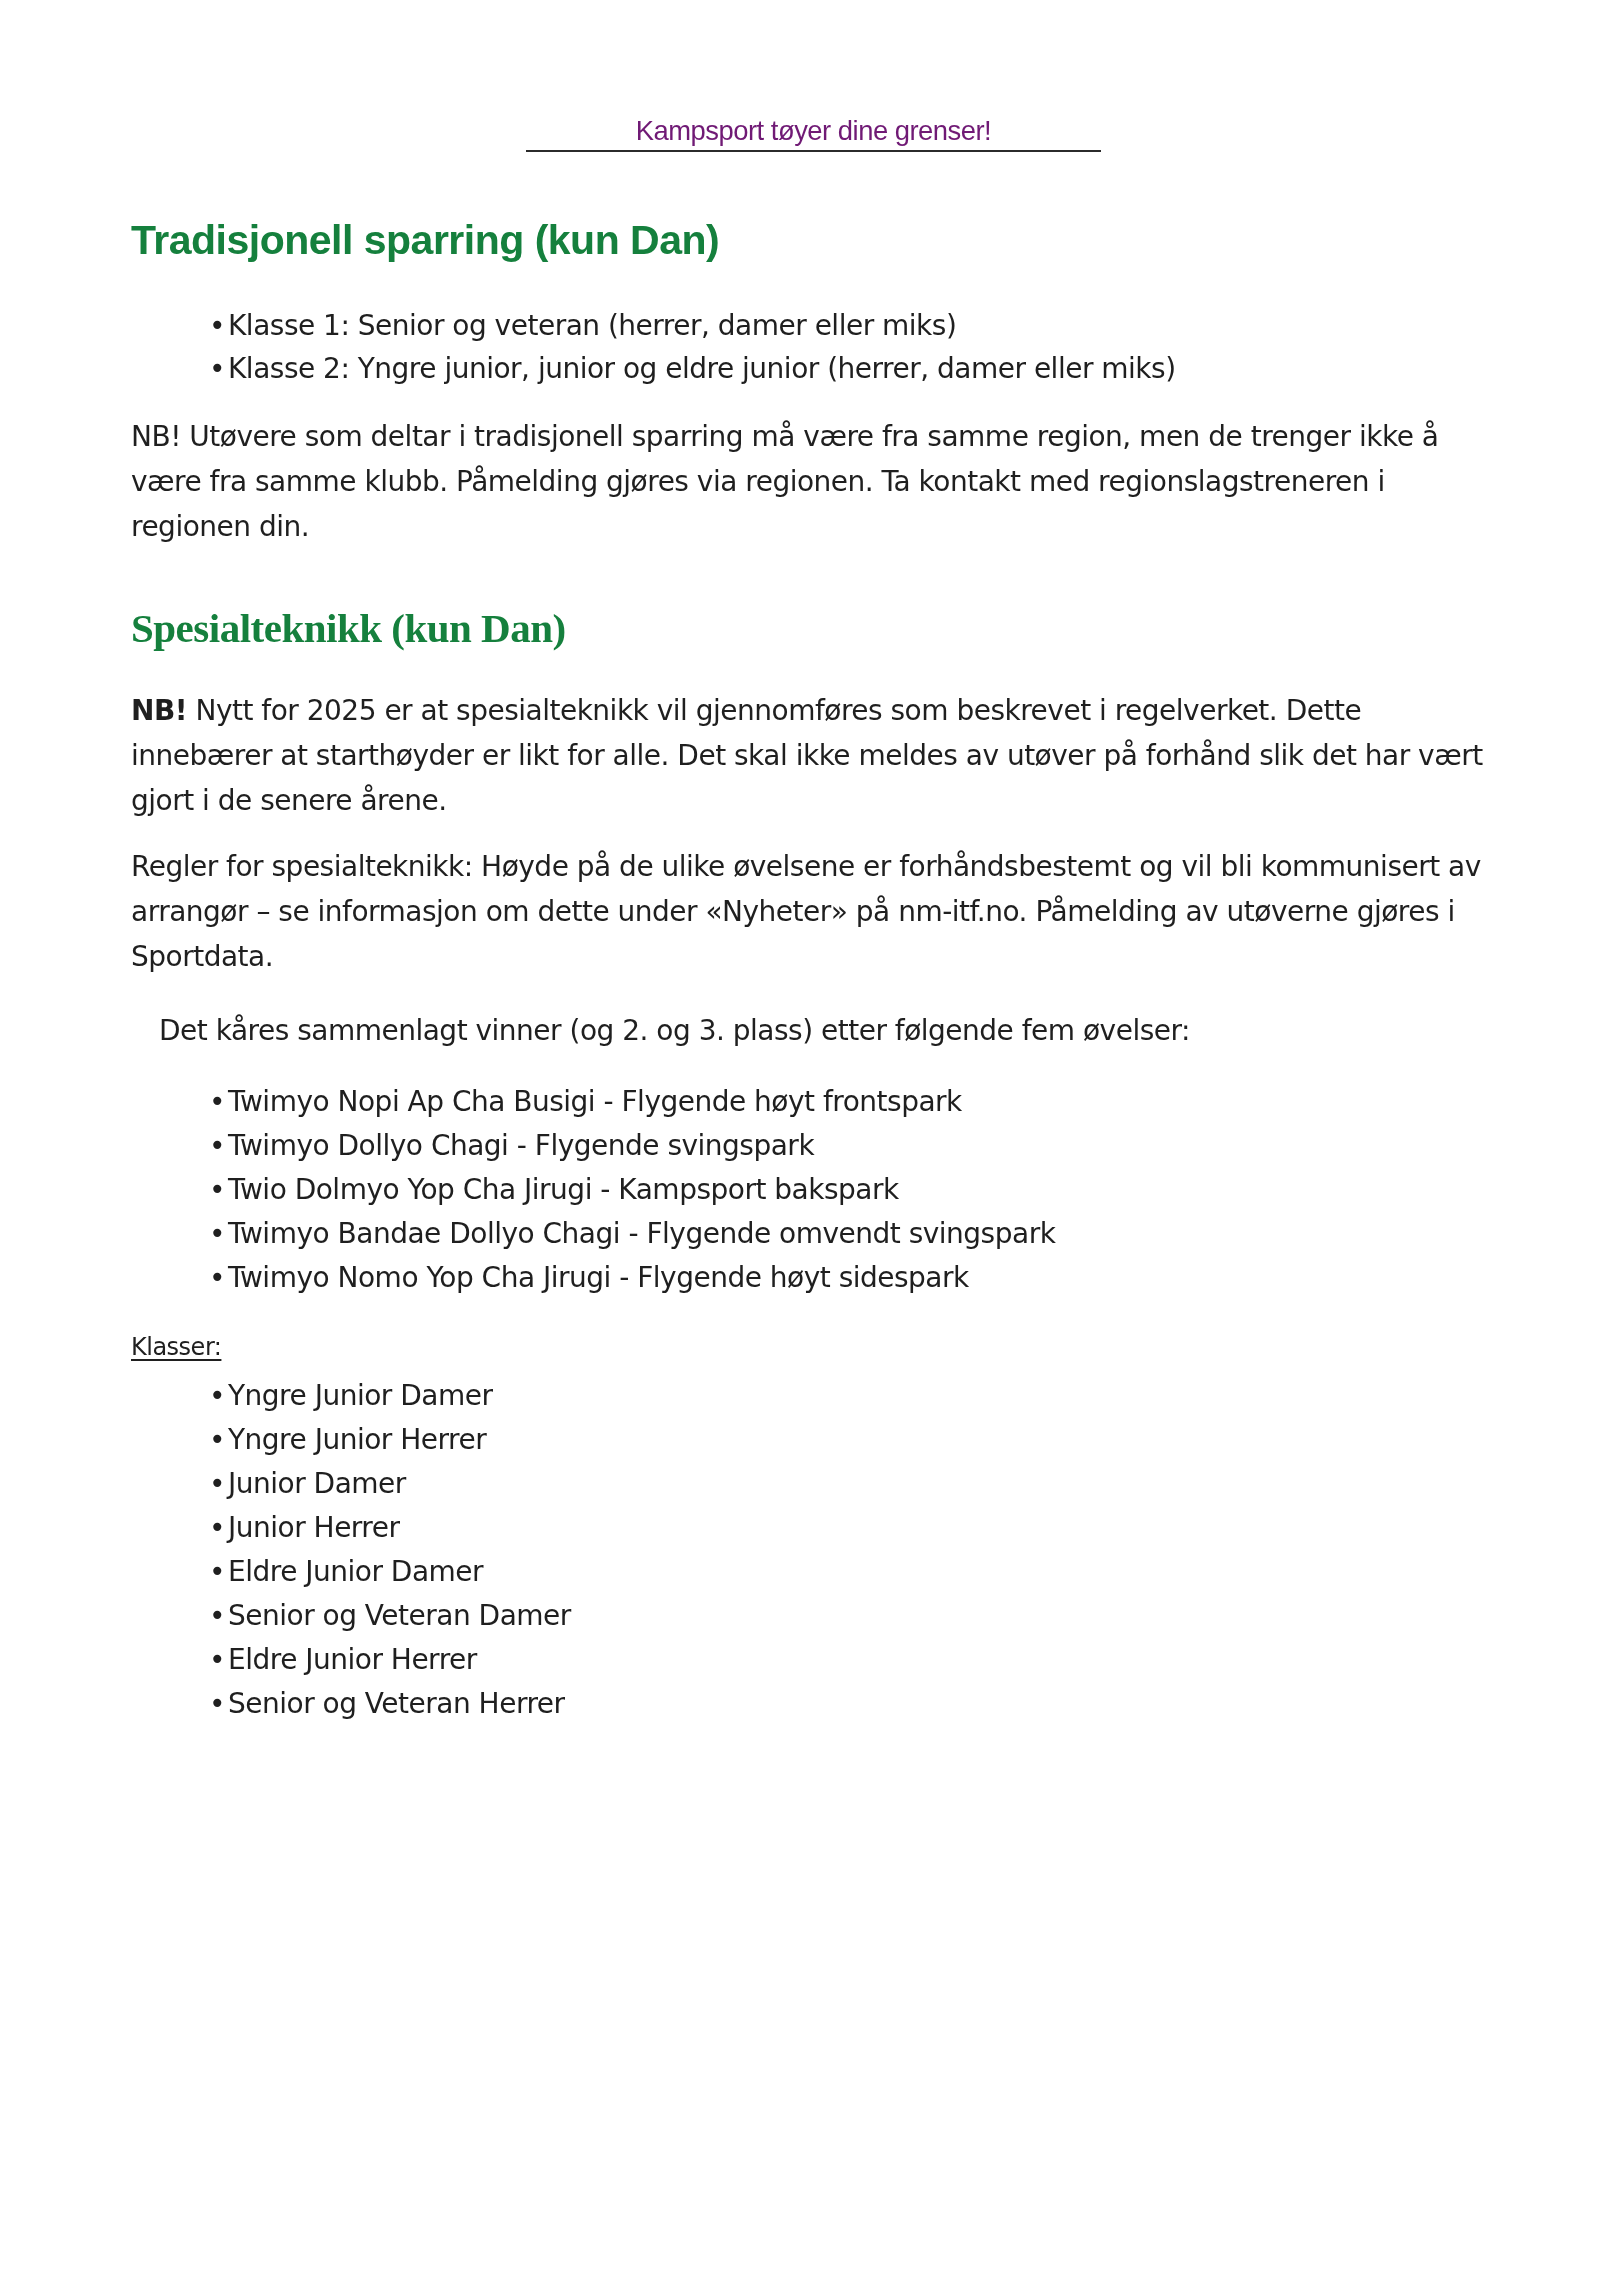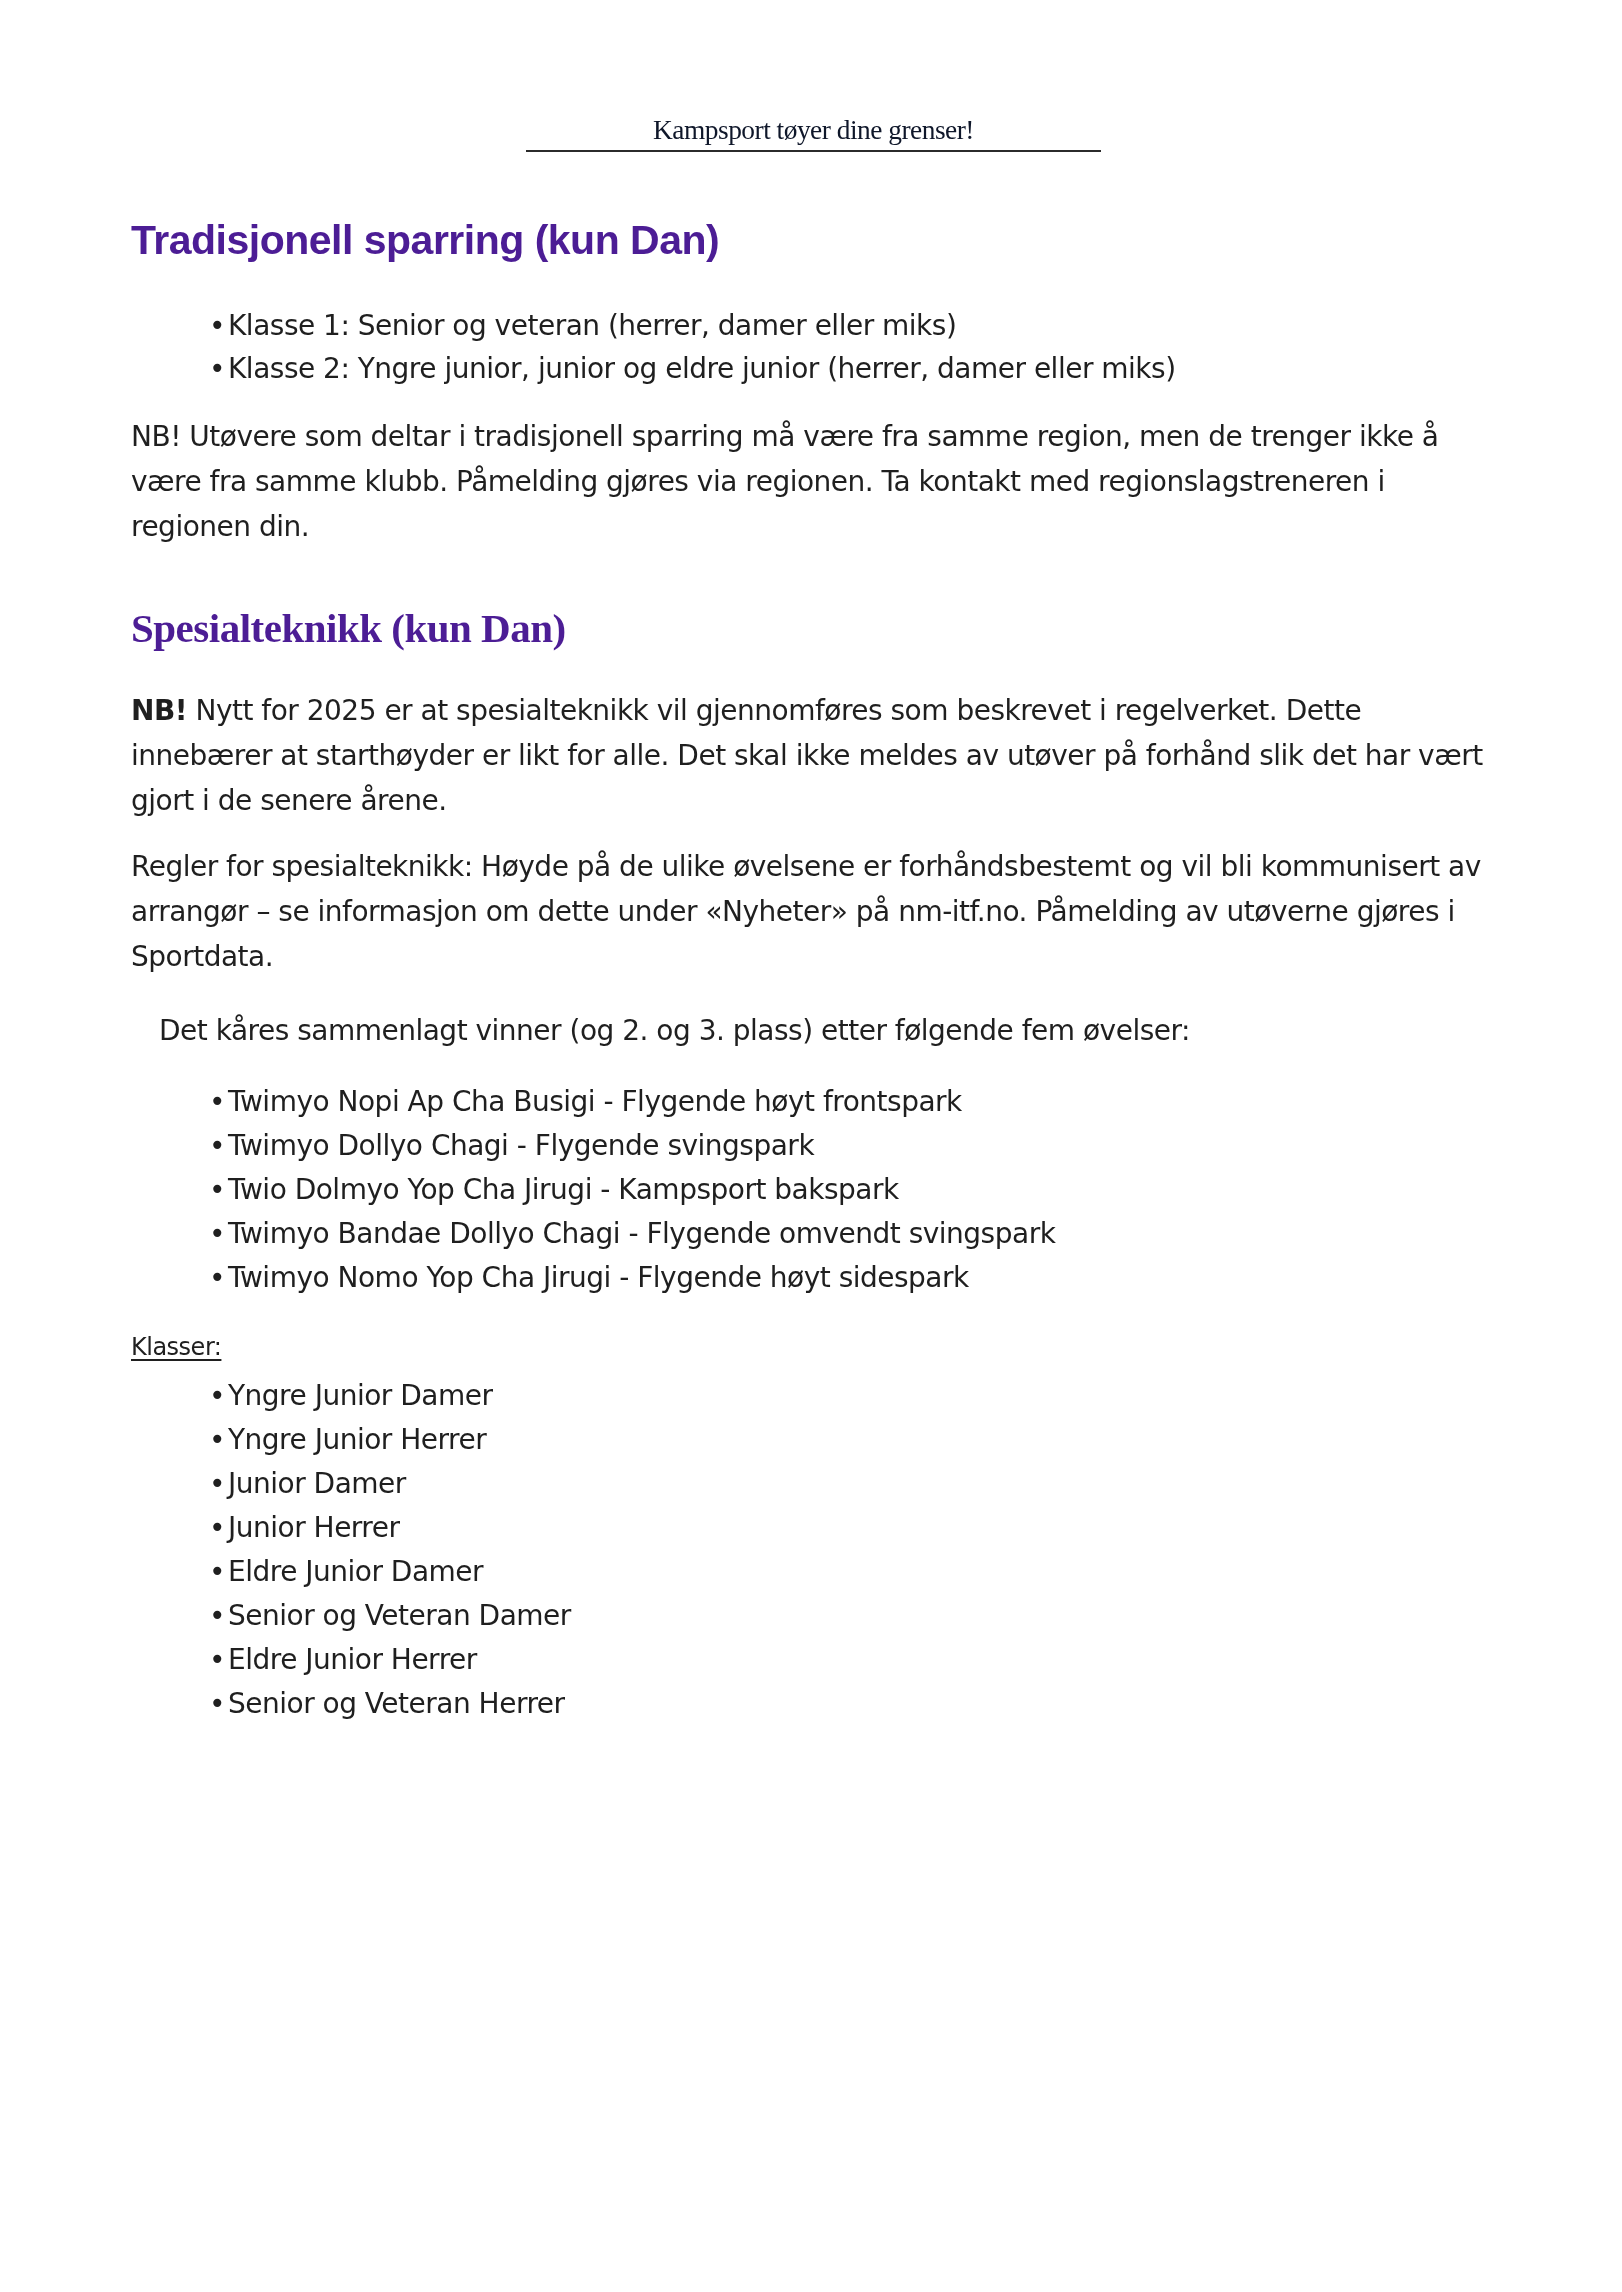--- a/index.html
+++ b/index.html
@@ -19,42 +19,42 @@
   .page-header {
     position: absolute;
     left: 526px;
     top: 114px;
     width: 575px;
     text-align: center;
     border-bottom: 2px solid #2b2b2b;
     padding-bottom: 2.9px;
   }
   .motto {
-    font-family: Liberation Serif, serif;
+    font-family: Liberation Sans, sans-serif;
     font-size: 27.4px;
     line-height: 33px;
     letter-spacing: -0.5px;
-    color: #0f172a;
+    color: #701a75;
   }
 
   .content {
     position: absolute;
     left: 131px;
     top: 218px;
     width: 1372px;
   }
 
   .section-title {
     margin: 0;
     font-family: "Liberation Sans", sans-serif;
     font-weight: bold;
     font-size: 41px;
     line-height: 45px;
     letter-spacing: -0.5px;
-    color: #4c1d95;
+    color: #15803d;
   }
   .section-title.second { margin-top: 57px; font-family: Liberation Serif, serif; }
 
   .para {
     margin: 0;
     font-size: 28px;
     line-height: 45px;
     letter-spacing: -0.5px;
   }
   .para.note     { margin-top: 23.5px; }

